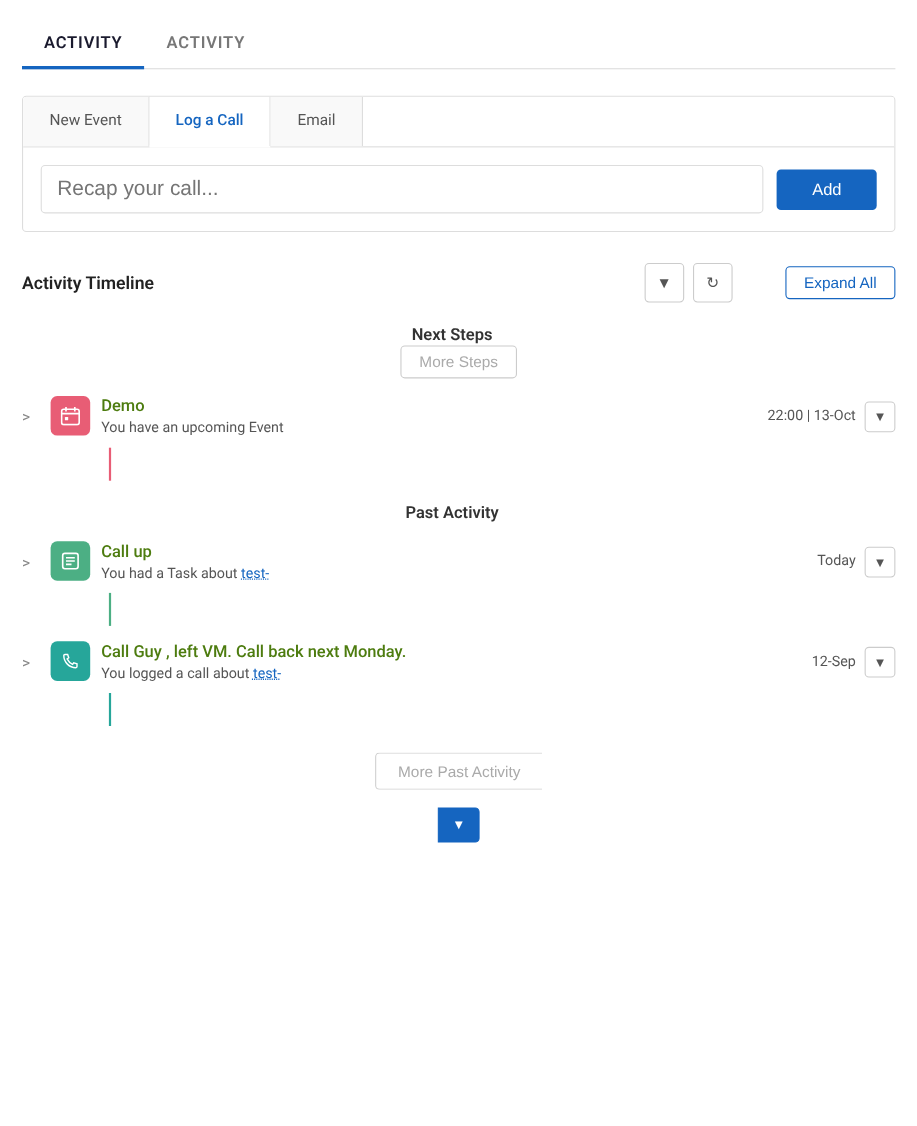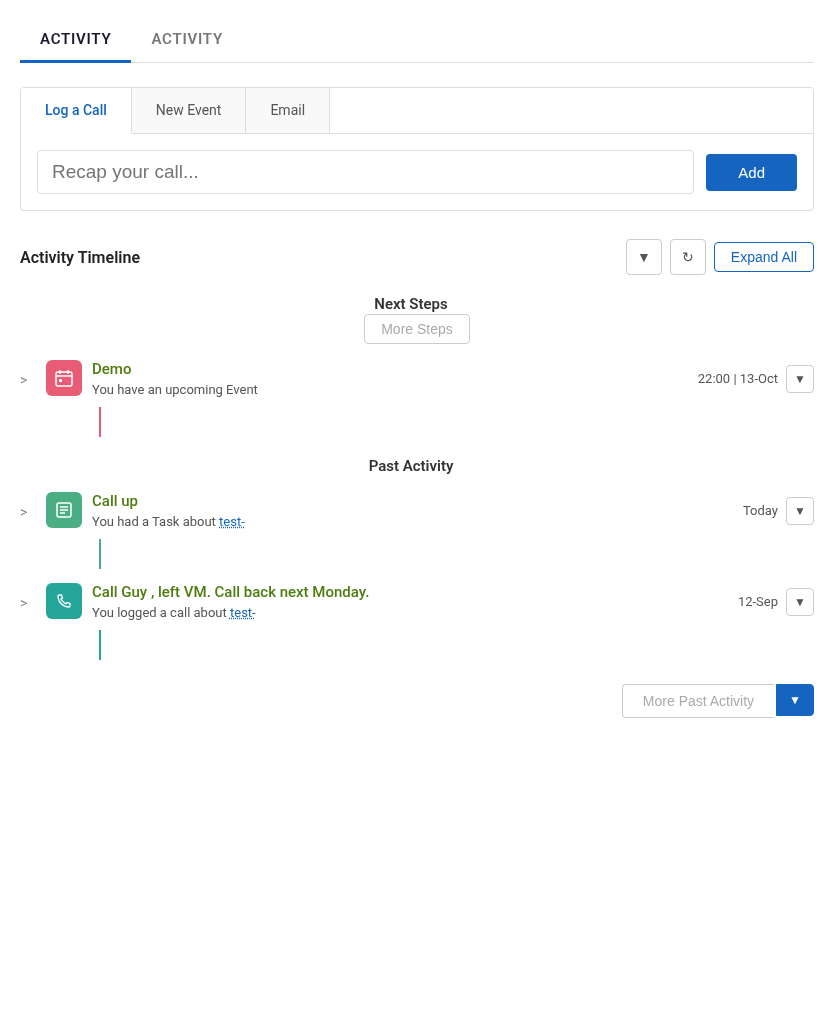--- a/index.html
+++ b/index.html
@@ -119,20 +119,21 @@
     }
     .expand-all-btn {
       border: 1px solid #1565c0;
       border-radius: 4px;
       background: #fff;
       color: #1565c0;
       padding: 6px 16px;
       font-size: 14px;
       font-weight: 500;
       cursor: pointer;
+      margin-left: 40px;
     }
 
     
     .timeline-section-header {
       display: flex;
       align-items: center;
       margin: 20px 0 16px 0;
       flex-direction: column;
     }
     .timeline-section-label {
@@ -258,23 +259,24 @@
 
     
     .past-activity-section {
       margin-top: 8px;
     }
 
     
     .more-past-activity-row {
       display: flex;
       justify-content: flex-end;
-      align-items: flex-start;
+      align-items: center;
       margin-top: 24px;
-      gap: 2px;
+      gap: 16px;
+      flex-direction: column;
     }
     .more-past-btn {
       border: 1px solid #ccc;
       border-right: none;
       border-radius: 4px 0 0 4px;
       background: #fff;
       color: #aaa;
       padding: 8px 20px;
       font-size: 14px;
       cursor: pointer;
@@ -295,22 +297,22 @@
 </head>
 <body>
 
 <div class="tabs">
   <div class="tab active">ACTIVITY</div>
   <div class="tab">ACTIVITY</div>
 </div>
 
 <div class="action-card">
   <div class="action-tabs">
+    <div class="action-tab">New Event</div>
     <div class="action-tab active">Log a Call</div>
-    <div class="action-tab">New Event</div>
     <div class="action-tab">Email</div>
   </div>
   <div class="action-body">
     <input type="text" placeholder="Recap your call..." style="">
     <button class="add-btn">Add</button>
   </div>
 </div>
 
 <div class="section-header">
   <span class="section-title">Activity Timeline</span>

